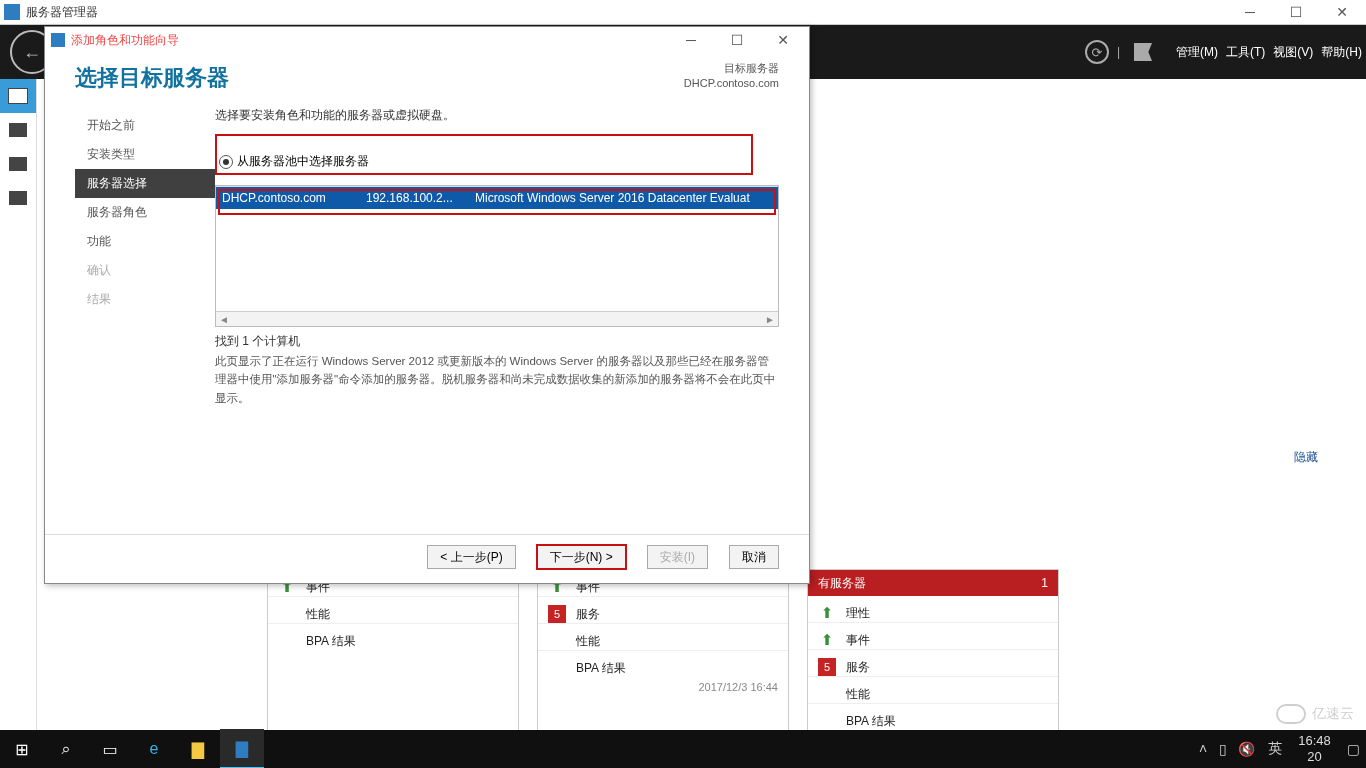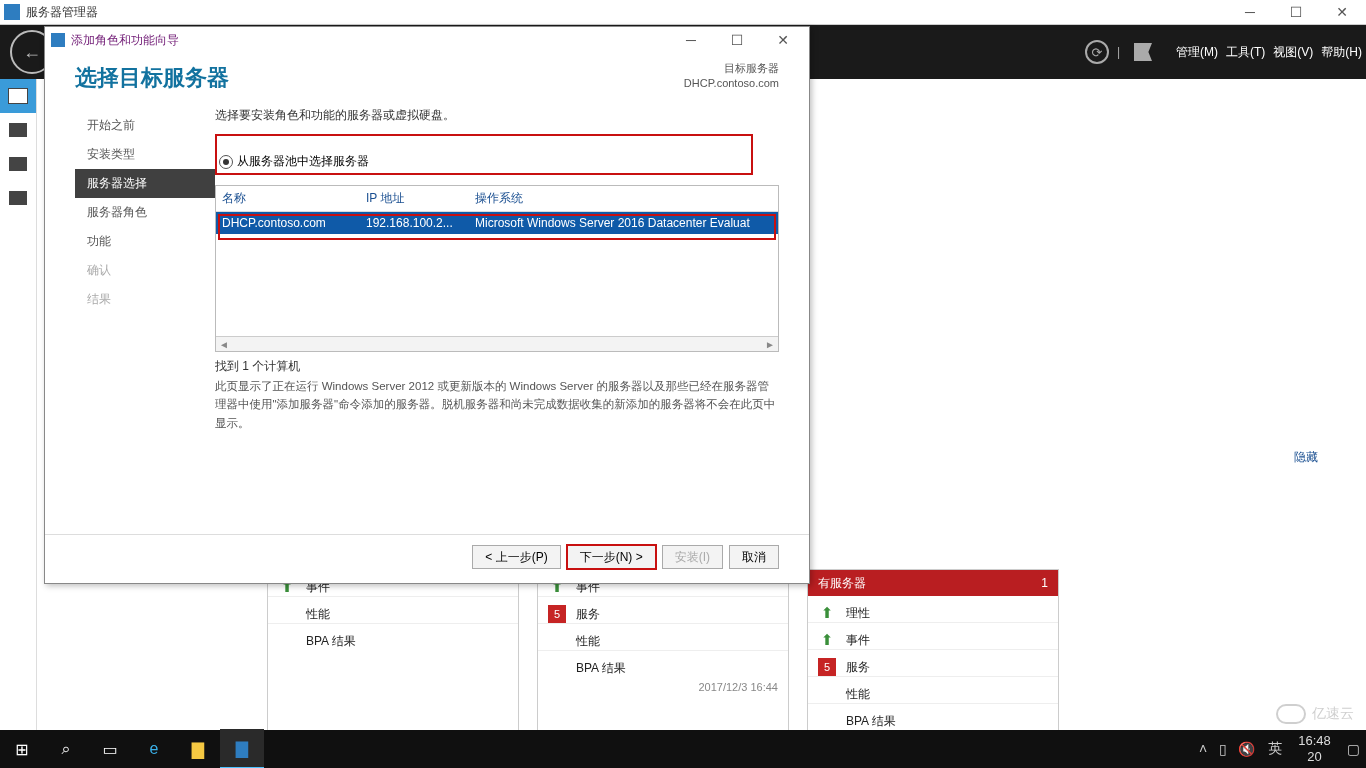--- a/index.html
+++ b/index.html
@@ -33,21 +33,21 @@
 .tile .row{display:flex;align-items:flex-end;height:26px;padding:0 10px;color:#222}
 .tile .row.sep{border-bottom:1px solid #eee}
 .tile .row .bic{width:18px;height:18px;display:inline-flex;align-items:center;justify-content:center;margin-right:10px}
 .tile .row .bic.red{background:#c62424;color:#fff;font-size:11px}
 .tile .row .bic.arrow{color:#3a8f3a;font-size:15px}
 .tile .ts{text-align:right;color:#888;padding:4px 10px;font-size:11px}
 
 .wizard{position:absolute;left:44px;top:26px;width:764px;height:556px;background:#fff;border:1px solid #888;box-shadow:2px 2px 6px rgba(0,0,0,.25);z-index:50;display:flex;flex-direction:column}
 .wiz-title{height:26px;display:flex;align-items:center;padding:0 6px}
 .wiz-title .t-icon{width:14px;height:14px;background:#2e7dc0;margin-right:6px}
-.wiz-title .title{flex:1;color:#701a75}
+.wiz-title .title{flex:1;color:#ef4444}
 .wiz-head{padding:8px 30px 10px;display:flex;align-items:flex-start}
 .wiz-head h1{flex:1;color:#12729f;font-weight:bold;font-size:22px;margin:2px 0}
 .wiz-head .dest{text-align:right;font-size:11px;color:#555;line-height:1.4}
 .wiz-body{flex:1;display:flex;padding:0 30px}
 .wiz-nav{width:140px;padding-top:6px}
 .wiz-nav div{padding:6px 12px;color:#555;font-size:12px}
 .wiz-nav .cur{background:#404040;color:#fff}
 .wiz-nav .dim{color:#aaa}
 .wiz-content{flex:1;padding-top:2px;position:relative}
 .wiz-content .instr{color:#333;margin-bottom:10px}
@@ -63,21 +63,21 @@
 .tbl .hd span{color:#1a4f91}
 .tbl .rows{height:124px;overflow:hidden;border-top:1px solid #ddd;position:relative}
 .tbl .srow{display:flex;background:#0f5aa8;color:#fff;padding:4px 6px;gap:4px;font-size:12px}
 .tbl .hl{position:absolute;left:2px;right:2px;top:2px;height:22px;border:2px solid #c81010;pointer-events:none}
 .c1{width:140px;overflow:hidden;white-space:nowrap}
 .c2{width:105px;overflow:hidden;white-space:nowrap}
 .c3{flex:1;overflow:hidden;white-space:nowrap}
 .scroll{height:14px;border-top:1px solid #ccc;background:#f3f3f3;display:flex;align-items:center;justify-content:space-between;padding:0 3px;color:#888;font-size:10px}
 .found{margin:6px 0 2px;color:#333}
 .desc{color:#555;line-height:1.6;font-size:11.5px}
-.wiz-btns{display:flex;justify-content:flex-end;gap:6px;padding:10px 30px 14px;border-top:1px solid #ddd}
+.wiz-btns{display:flex;justify-content:flex-end;gap:21px;padding:10px 30px 14px;border-top:1px solid #ddd}
 .wiz-btns button{height:24px;padding:0 12px;background:#f3f3f3;border:1px solid #aaa;font-size:12px}
 .wiz-btns button[disabled]{color:#aaa}
 .wiz-btns .next{outline:2px solid #c81010;outline-offset:-1px}
 
 .taskbar{position:absolute;left:0;right:0;bottom:0;height:38px;background:#101010;display:flex;align-items:center;color:#fff}
 .tb-item{width:44px;height:38px;display:flex;align-items:center;justify-content:center;font-size:16px}
 .tb-item.act{background:#2a2a2a;border-bottom:2px solid #4cc2ff}
 .tray{margin-left:auto;display:flex;align-items:center;height:100%}
 .tray .sym{margin:0 6px;color:#ccc;font-size:14px}
 .clock{text-align:center;font-size:13px;padding:0 10px;color:#ddd;line-height:1.2}
@@ -228,25 +228,20 @@
     </div>
     <div class="wiz-content">
       <div class="instr">选择要安装角色和功能的服务器或虚拟硬盘。</div>
       <div class="hl-red" style="display:inline-block;min-width:530px">
         <div class="radio-row">
           <span class="radio on"></span>
           <span>从服务器池中选择服务器</span>
         </div>
       </div>
       <div class="tbl">
-        <div class="hd">
-          <span class="c1">名称</span>
-          <span class="c2">IP 地址</span>
-          <span class="c3">操作系统</span>
-        </div>
         <div class="rows">
           <div class="srow">
             <span class="c1">DHCP.contoso.com</span>
             <span class="c2">192.168.100.2...</span>
             <span class="c3">Microsoft Windows Server 2016 Datacenter Evaluat</span>
           </div>
           <div class="hl"></div>
         </div>
         <div class="scroll">
             <span>◄</span>

